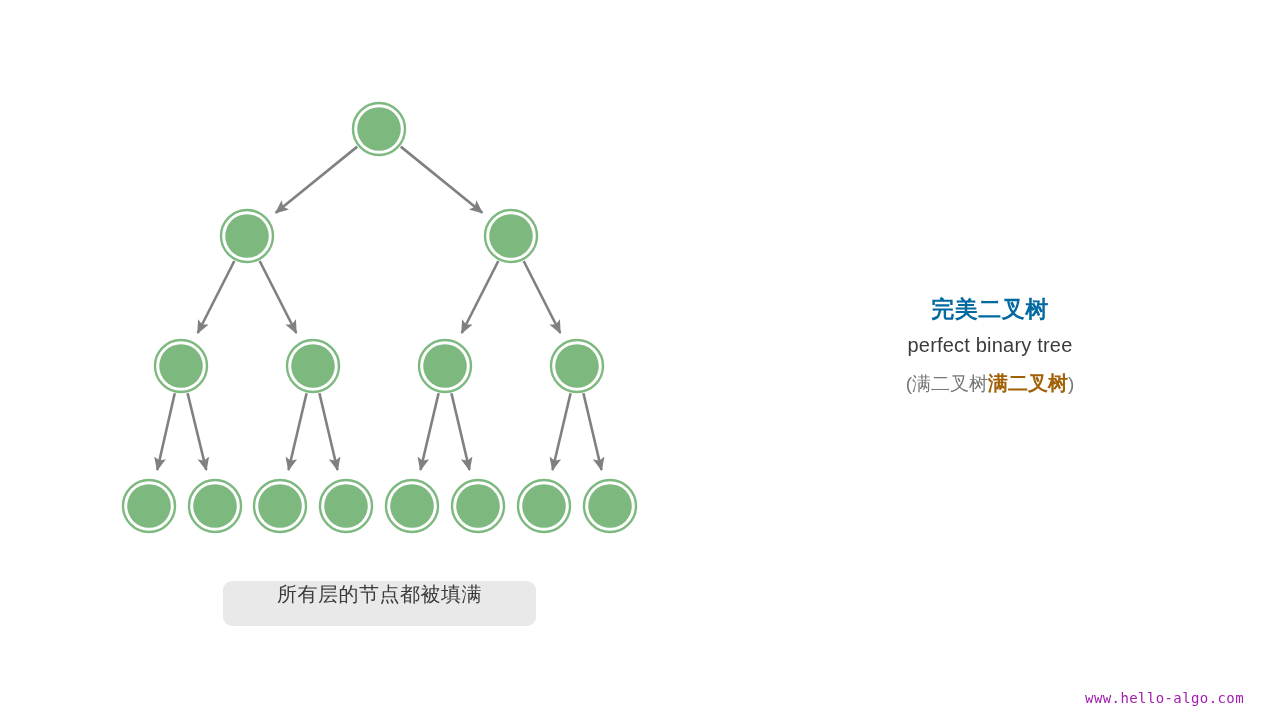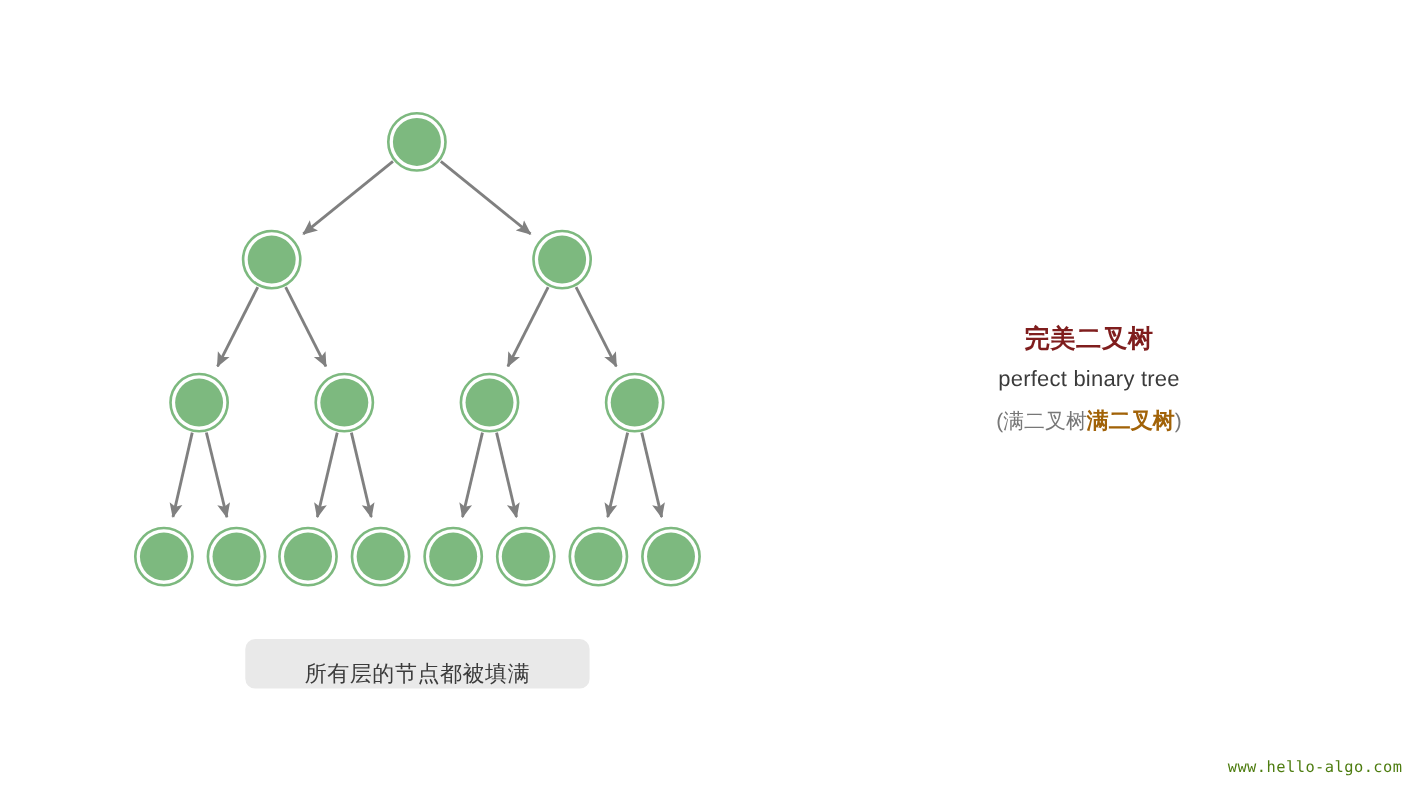--- a/index.html
+++ b/index.html
@@ -24,24 +24,24 @@
   }
 
   .legend {
     position: absolute;
     left: 790px;
     top: 292px;
     width: 400px;
     text-align: center;
   }
   .legend-title {
-    font-family: Liberation Mono, monospace;
+    font-family: Liberation Sans, sans-serif;
     font-size: 23px;
     font-weight: bold;
-    color: #7f1d1d;
+    color: #0369a1;
     line-height: 34px;
     letter-spacing: 0.5px;
   }
   .legend-sub {
     font-family: Liberation Sans, sans-serif;
     font-size: 20px;
     color: #3b3b3b;
     line-height: 38px;
     letter-spacing: 0.2px;
   }
@@ -59,37 +59,37 @@
 
   .caption-box {
     position: absolute;
     left: 223px;
     top: 581px;
     width: 313px;
     height: 45px;
     background: #e9e9e9;
     border-radius: 9px;
     display: flex;
-    align-items: flex-end;
+    align-items: flex-start;
     justify-content: center;
   }
   .caption-text {
     font-family: "Liberation Sans", sans-serif;
     font-size: 20px;
     color: #3b3b3b;
     letter-spacing: 0.5px;
   }
 
   .watermark {
     position: absolute;
-    right: 5px;
+    right: 36px;
     bottom: 14px;
     font-family: "DejaVu Sans Mono", monospace;
     font-size: 14px;
-    color: #4d7c0f;
+    color: #a21caf;
     letter-spacing: 0.4px;
   }
 </style>
 </head>
 <body>
 
 <svg id="tree-canvas" viewBox="0 0 1280 720">
   <defs>
     <marker id="arrow" viewBox="0 0 10 10" refX="9.2" refY="5" markerWidth="5.2" markerHeight="5.2" orient="auto-start-reverse">
       <path d="M 0 0.6 L 10 5 L 0 9.4 L 2.1 5 Z" fill="#808080"></path>

